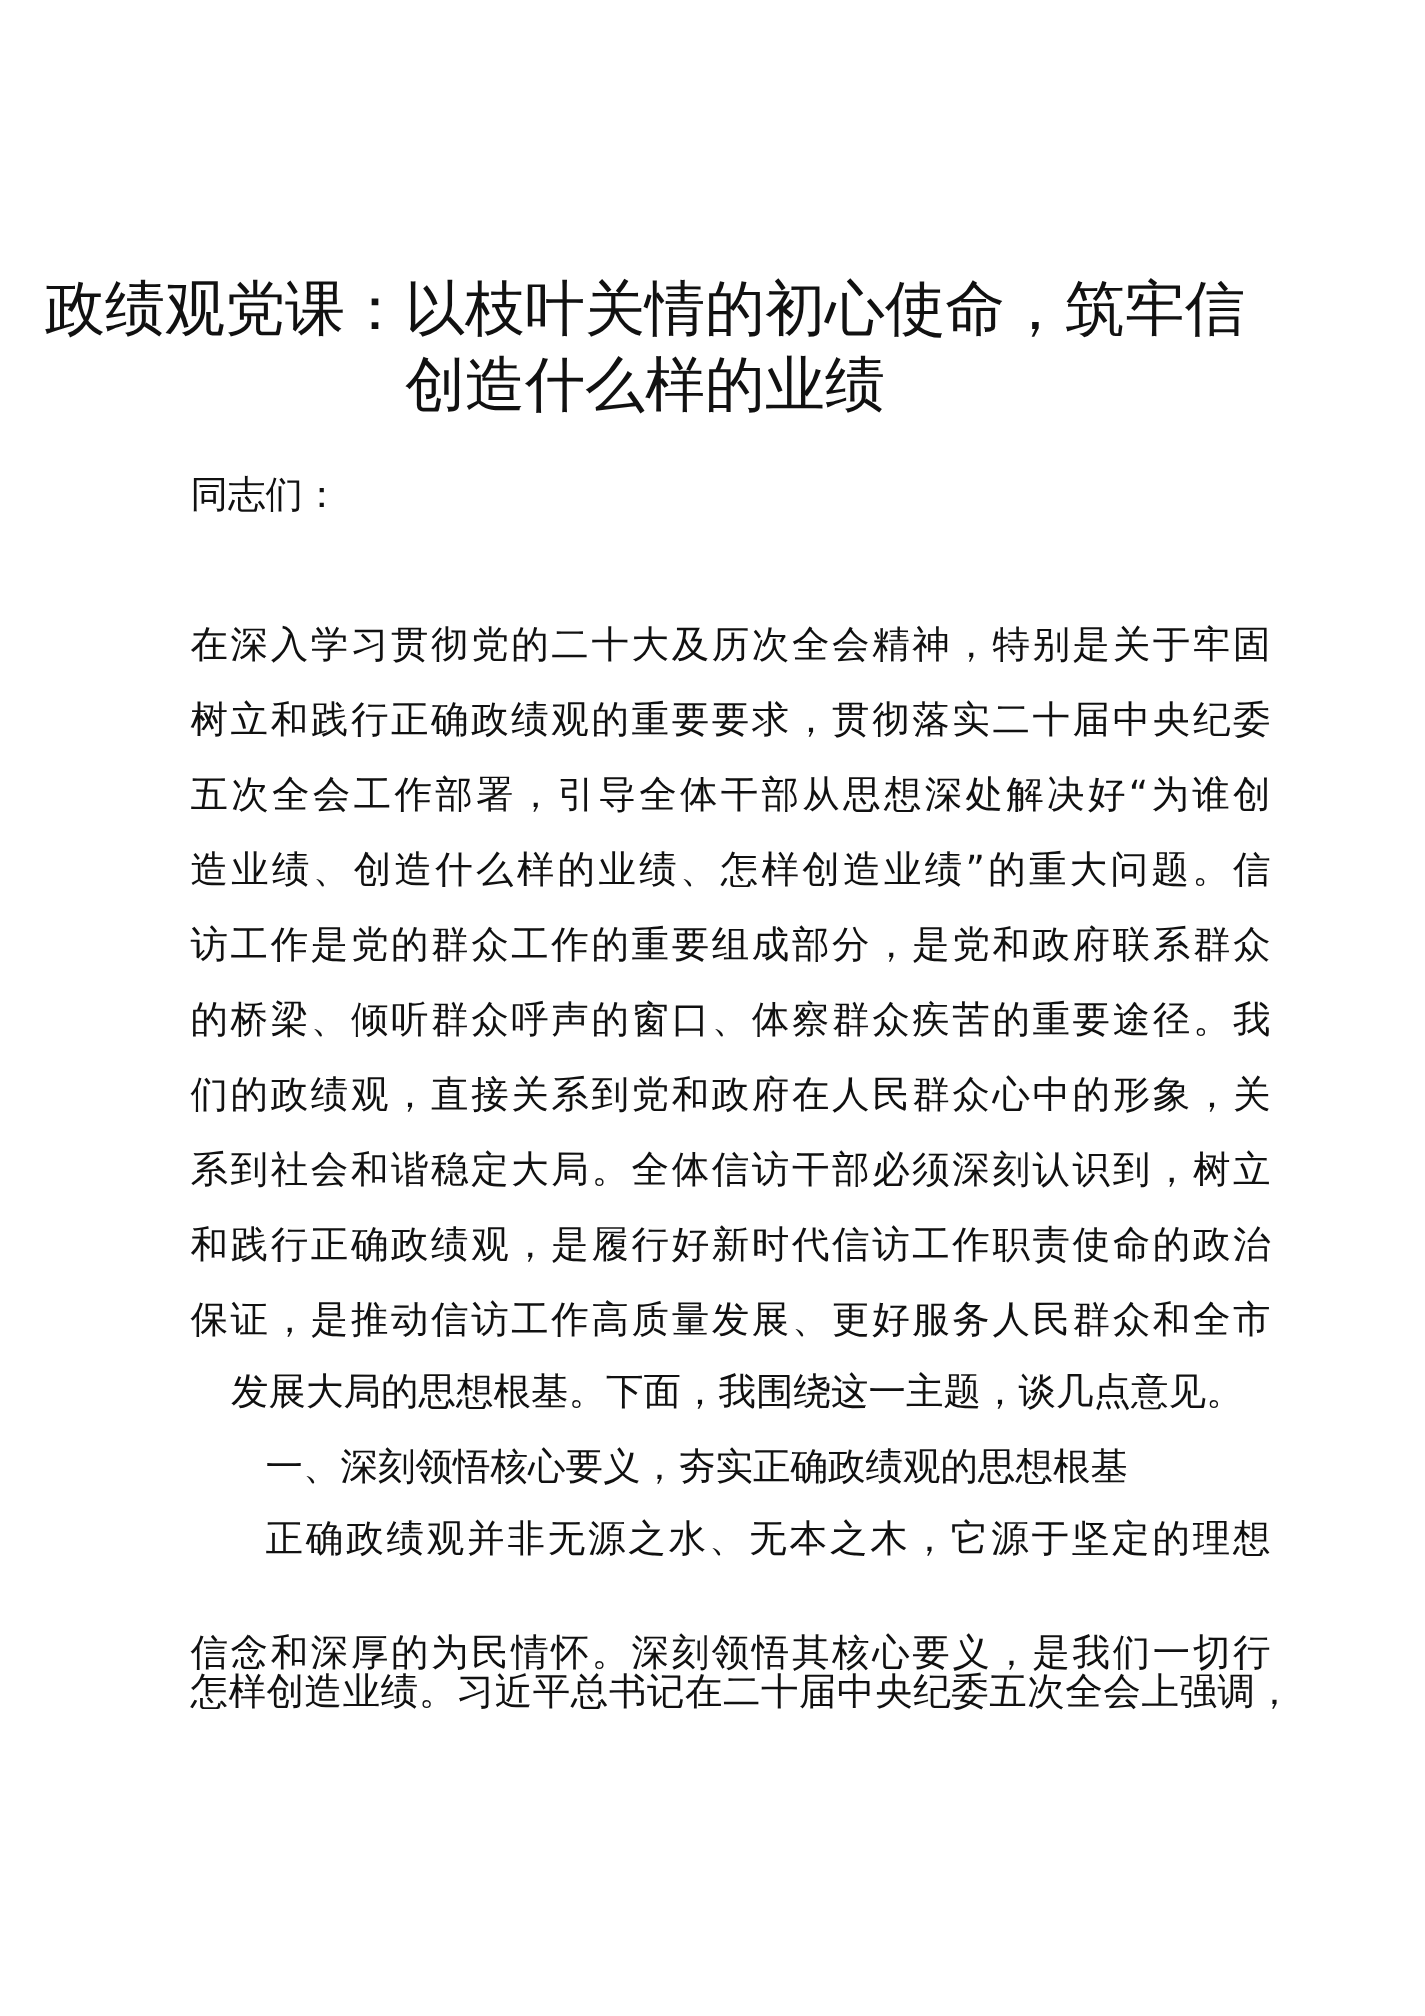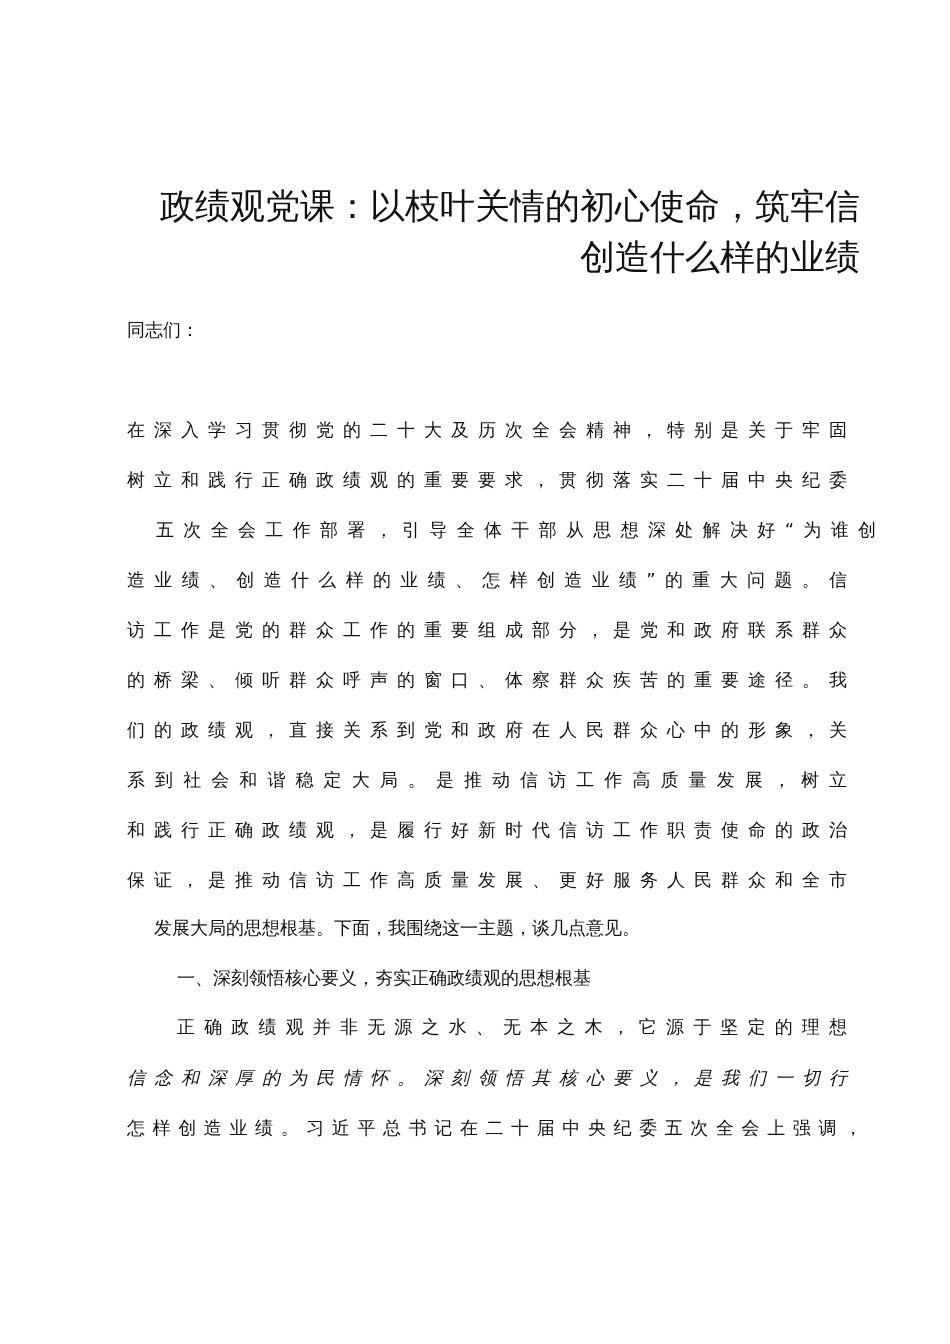--- a/index.html
+++ b/index.html
@@ -20,34 +20,34 @@
       left: 0;
       top: 0;
       width: 950px;
       height: 1344px;
       background: #ffffff;
     }
     .title-line {
       position: absolute;
       left: 0;
       width: 860px;
-      text-align: right;
-      font-size: 35px;
+      text-align: center;
+      font-size: 40px;
       line-height: 44px;
       letter-spacing: 0px;
       white-space: nowrap;
       color: #111111;
     }
     .title-line.l1 { top: 184px; }
     .title-line.l2 { top: 235px; }
     .line {
       position: absolute;
       left: 127px;
       width: 720px;
-      font-size: 18px;
+      font-size: 25px;
       line-height: 34px;
       white-space: nowrap;
       color: #111111;
       text-align: justify;
       text-align-last: justify;
     }
     .line.indent { left: 177px; width: 670px; }
     .line.last { text-align-last: left; }
     .heading { font-weight: normal; }
   </style>
@@ -56,29 +56,29 @@
 
 <div class="page">
 
   <div class="title-line l1">政绩观党课：以枝叶关情的初心使命，筑牢信</div>
   <div class="title-line l2">创造什么样的业绩</div>
 
   <div class="line last" style="top:313px;">同志们：</div>
 
   <div class="line" style="top:413px;">在深入学习贯彻党的二十大及历次全会精神，特别是关于牢固</div>
   <div class="line" style="top:463px;">树立和践行正确政绩观的重要要求，贯彻落实二十届中央纪委</div>
-  <div class="line" style="top:513px;margin-left:29px;">五次全会工作部署，引导全体干部从思想深处解决好“为谁创</div>
+  <div class="line" style="top:513px;">五次全会工作部署，引导全体干部从思想深处解决好“为谁创</div>
   <div class="line" style="top:563px;">造业绩、创造什么样的业绩、怎样创造业绩”的重大问题。信</div>
   <div class="line" style="top:663px;">的桥梁、倾听群众呼声的窗口、体察群众疾苦的重要途径。我</div>
   <div class="line" style="top:613px;">访工作是党的群众工作的重要组成部分，是党和政府联系群众</div>
   <div class="line" style="top:713px;">们的政绩观，直接关系到党和政府在人民群众心中的形象，关</div>
-  <div class="line" style="top:763px;">系到社会和谐稳定大局。是推动信访工作高质量发展，树立</div>
+  <div class="line" style="top:763px;">系到社会和谐稳定大局。全体信访干部必须深刻认识到，树立</div>
   <div class="line" style="top:813px;">和践行正确政绩观，是履行好新时代信访工作职责使命的政治</div>
   <div class="line" style="top:863px;">保证，是推动信访工作高质量发展、更好服务人民群众和全市</div>
   <div class="line last" style="top:911px;margin-left:27px;">发展大局的思想根基。下面，我围绕这一主题，谈几点意见。</div>
 
   <div class="line indent last heading" style="top:961px;">一、深刻领悟核心要义，夯实正确政绩观的思想根基</div>
 
   <div class="line indent" style="top:1011px;font-family:Liberation Mono, monospace;">正确政绩观并非无源之水、无本之木，它源于坚定的理想</div>
-  <div class="line" style="top:1061px;font-style:italic;">信念和深厚的为民情怀。深刻领悟其核心要义，是我们一切行</div>
+  <div class="line" style="top:1085px;">信念和深厚的为民情怀。深刻领悟其核心要义，是我们一切行</div>
   <div class="line" style="top:1111px; width:735px;">怎样创造业绩。习近平总书记在二十届中央纪委五次全会上强调，</div>
 
 </div>
 
 </body></html>

